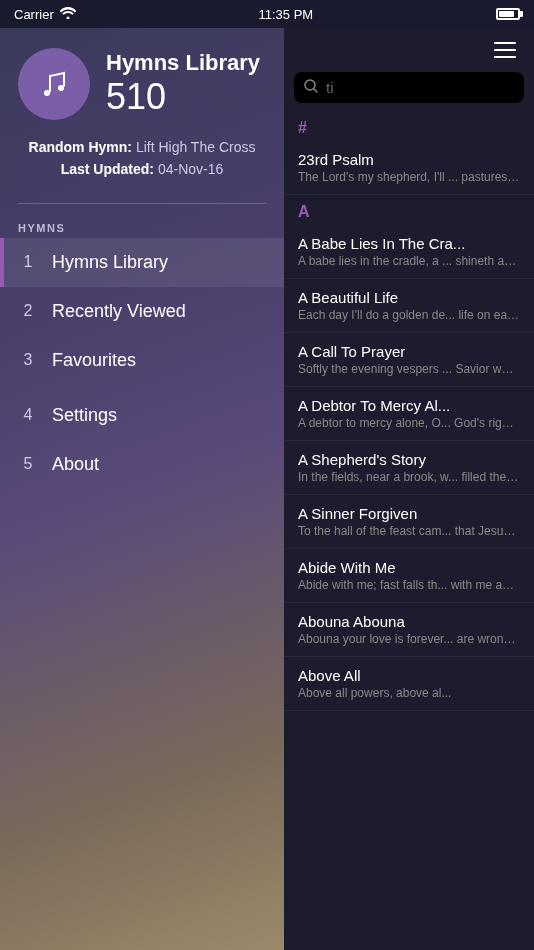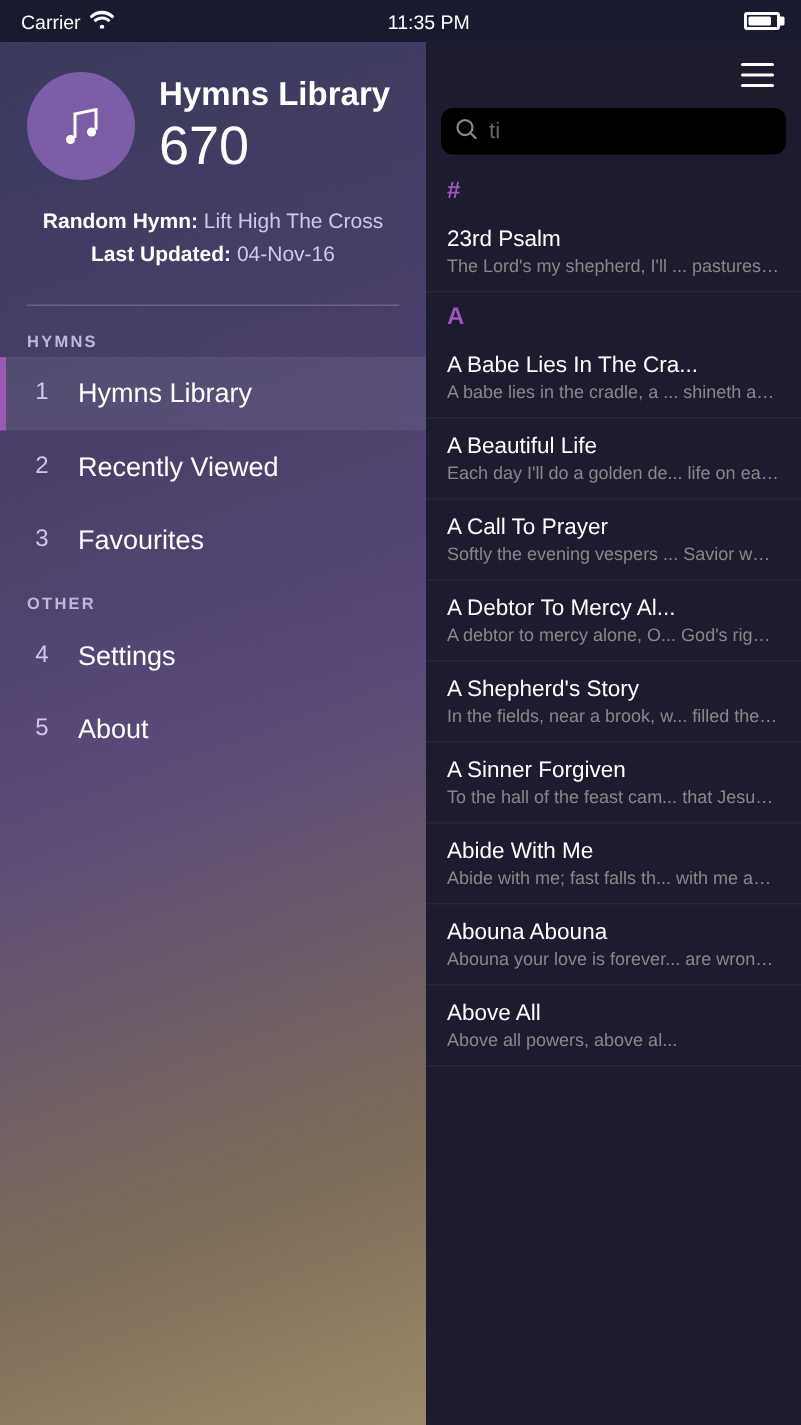--- a/index.html
+++ b/index.html
@@ -273,21 +273,21 @@
     <div class="sidebar-header">
       <div class="music-icon-circle">
         <svg viewBox="0 0 40 40" fill="white" xmlns="http://www.w3.org/2000/svg">
           <path d="M16 28V12l14-3v13.5" stroke="white" stroke-width="2" fill="none"></path>
           <circle cx="13" cy="29" r="3" fill="white"></circle>
           <circle cx="27" cy="24" r="3" fill="white"></circle>
         </svg>
       </div>
       <div class="header-text">
         <div class="app-title">Hymns Library</div>
-        <div class="hymn-count">670</div>
+        <div class="hymn-count">510</div>
       </div>
     </div>
 
     <div class="sidebar-info">
       <div class="info-line">
         <span class="info-label">Random Hymn:</span>
         <span>Lift High The Cross</span>
       </div>
       <div class="info-line">
         <span class="info-label">Last Updated:</span>
@@ -307,21 +307,20 @@
       <span class="nav-number">2</span>
       <span class="nav-label">Recently Viewed</span>
     </div>
     <div class="nav-item">
       <span class="nav-number">3</span>
       <span class="nav-label">Favourites</span>
     </div>
 
     <div class="nav-spacer"></div>
 
-    <div class="nav-section-label">OTHER</div>
 
     <div class="nav-item">
       <span class="nav-number">4</span>
       <span class="nav-label">Settings</span>
     </div>
     <div class="nav-item">
       <span class="nav-number">5</span>
       <span class="nav-label">About</span>
     </div>
 

